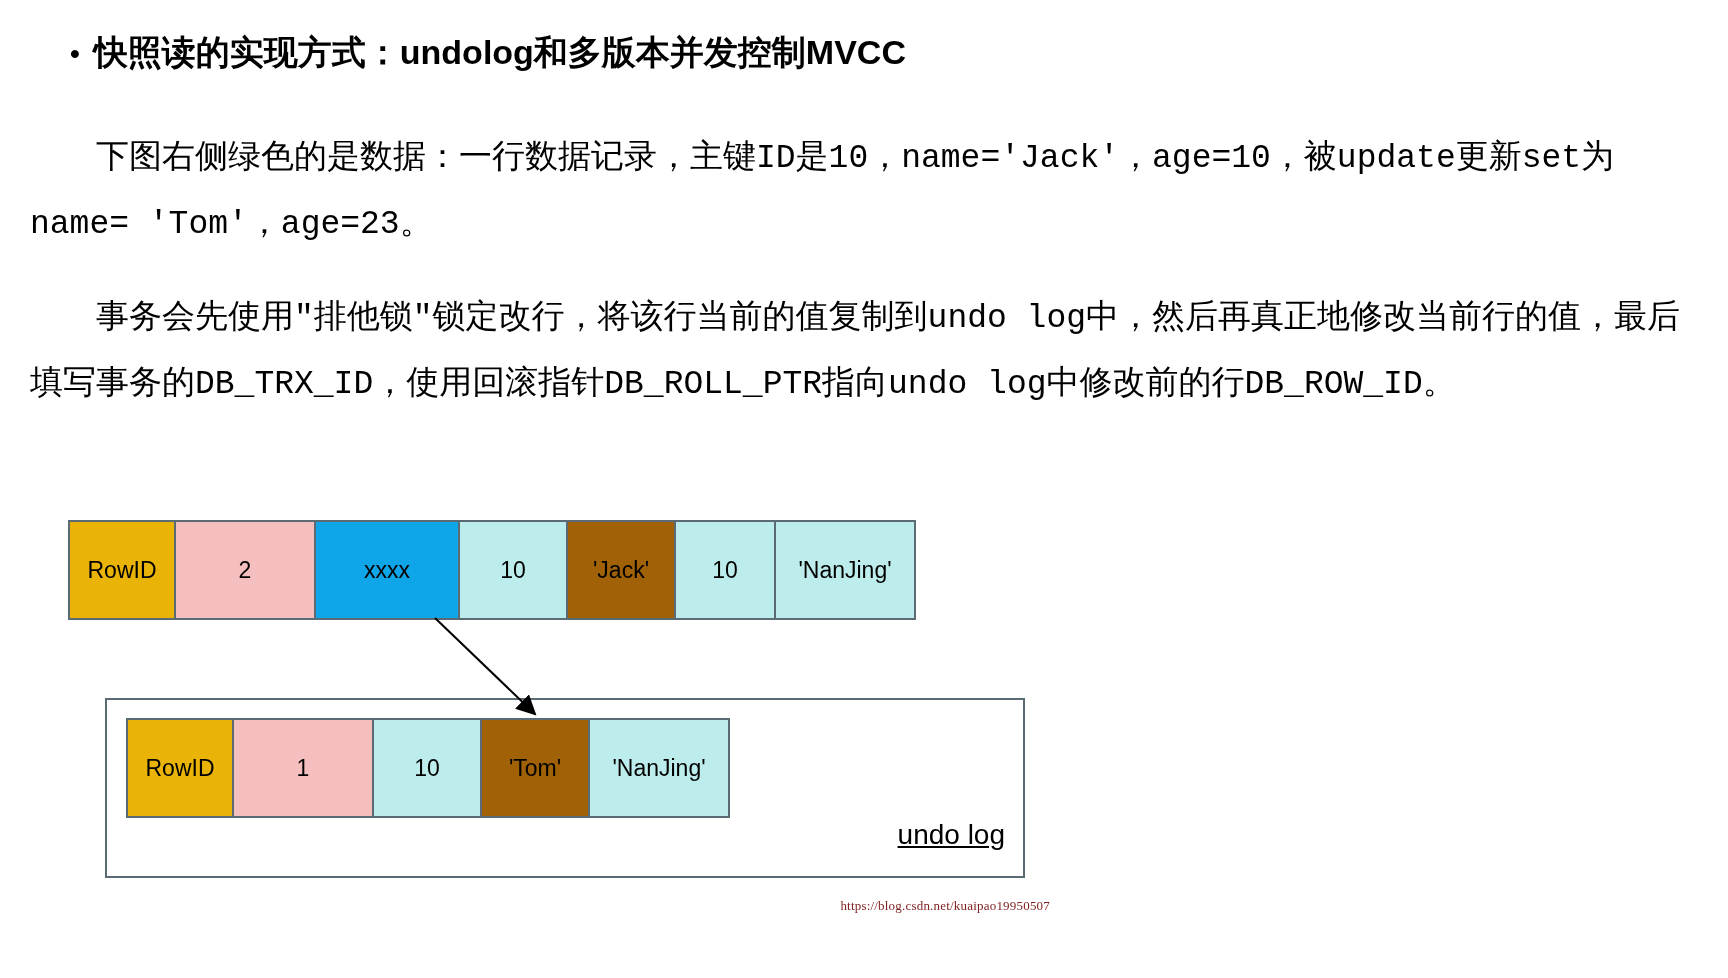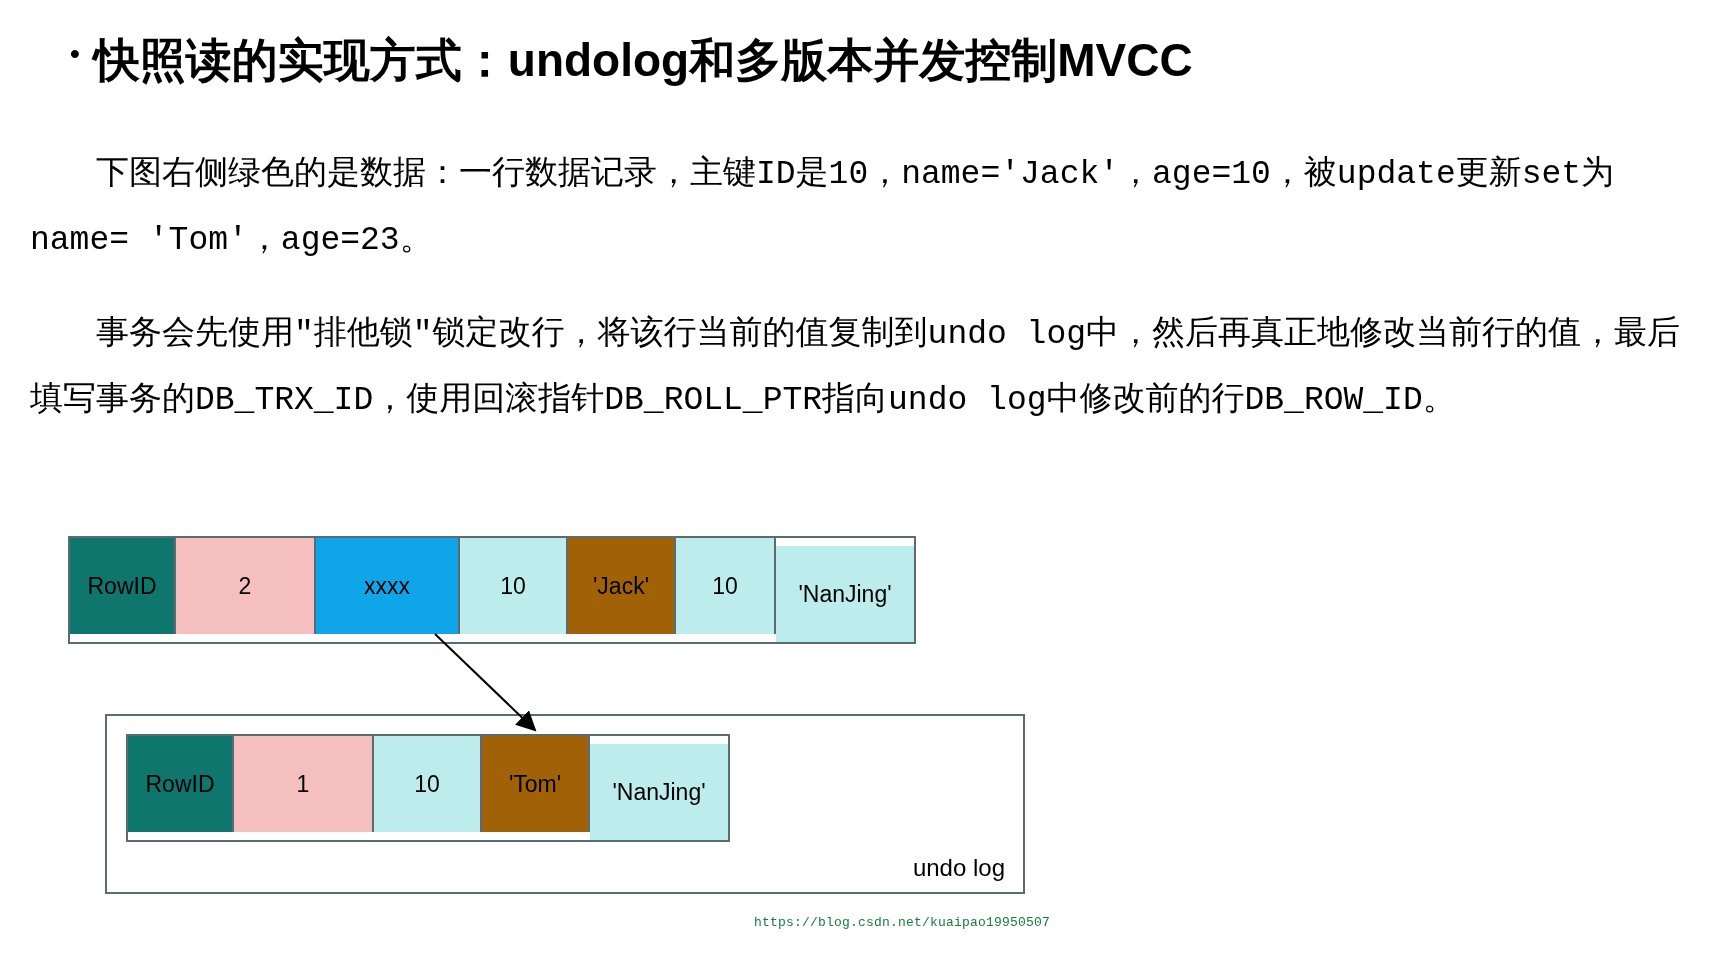--- a/index.html
+++ b/index.html
@@ -15,21 +15,21 @@
       align-items: flex-start;
       margin-bottom: 50px;
       margin-left: 40px;
     }
     .bullet {
       font-size: 28px;
       margin-right: 14px;
       margin-top: 8px;
       font-weight: bold;
     }
-    .title { font-size: 46px; font-weight: 700; }
+    .title { font-size: 34px; font-weight: 700; }
     .para {
       line-height: 2.0;
       margin-bottom: 28px;
       text-indent: 2em;
       font-family: Liberation Mono, monospace;
       font-size: 33px;
     }
 
     .diagram {
       position: relative;
@@ -67,62 +67,63 @@
 
     .cell {
       display: flex;
       align-items: center;
       justify-content: center;
       height: 96px;
       border-right: 2px solid #5b6b73;
       font-size: 23px;
       font-family: Arial, sans-serif;
     }
-    .cell:last-child { border-right: none; margin-top: 8px; }
+    .cell:last-child { border-right: none; }
 
-    .c-rowid { background: #0f766e; width: 106px; }
+    .c-rowid { background: #eab308; width: 106px; }
     .c-trx   { background: #f6bfbf; width: 140px; }
     .c-ptr   { background: #0ea5e9; width: 144px; }
     .c-data1 { background: #bdecec; width: 108px; }
     .c-data2 { background: #a16207; width: 108px; }
     .c-data3 { background: #bdecec; width: 100px; }
     .c-data4 { background: #bdecec; width: 138px; }
 
     .undo-box {
       position: absolute;
       top: 250px;
       left: 55px;
       width: 920px;
       height: 180px;
       border: 2px solid #5b6b73;
       background: transparent;
     }
     .undo-label {
       position: absolute;
       right: 18px;
-      bottom: 10px;
-      font-size: 24px;
+      bottom: 25px;
+      font-size: 28px;
       font-family: Arial, sans-serif;
+      text-decoration: underline;
     }
 
     .arrow-svg {
       position: absolute;
       top: 168px;
       left: 380px;
       width: 140px;
       height: 110px;
       pointer-events: none;
     }
     .watermark {
       position: absolute;
       right: 0;
       bottom: -6px;
       font-size: 13px;
-      color: #15803d;
-      font-family: Liberation Mono, monospace;
+      color: #7f1d1d;
+      font-family: Liberation Serif, serif;
       letter-spacing: 0.2px;
     }
   </style>
 </head>
 <body>
 
 <div class="title-row">
   <span class="bullet">•</span>
   <h2 class="title">快照读的实现方式：undolog和多版本并发控制MVCC</h2>
 </div>

